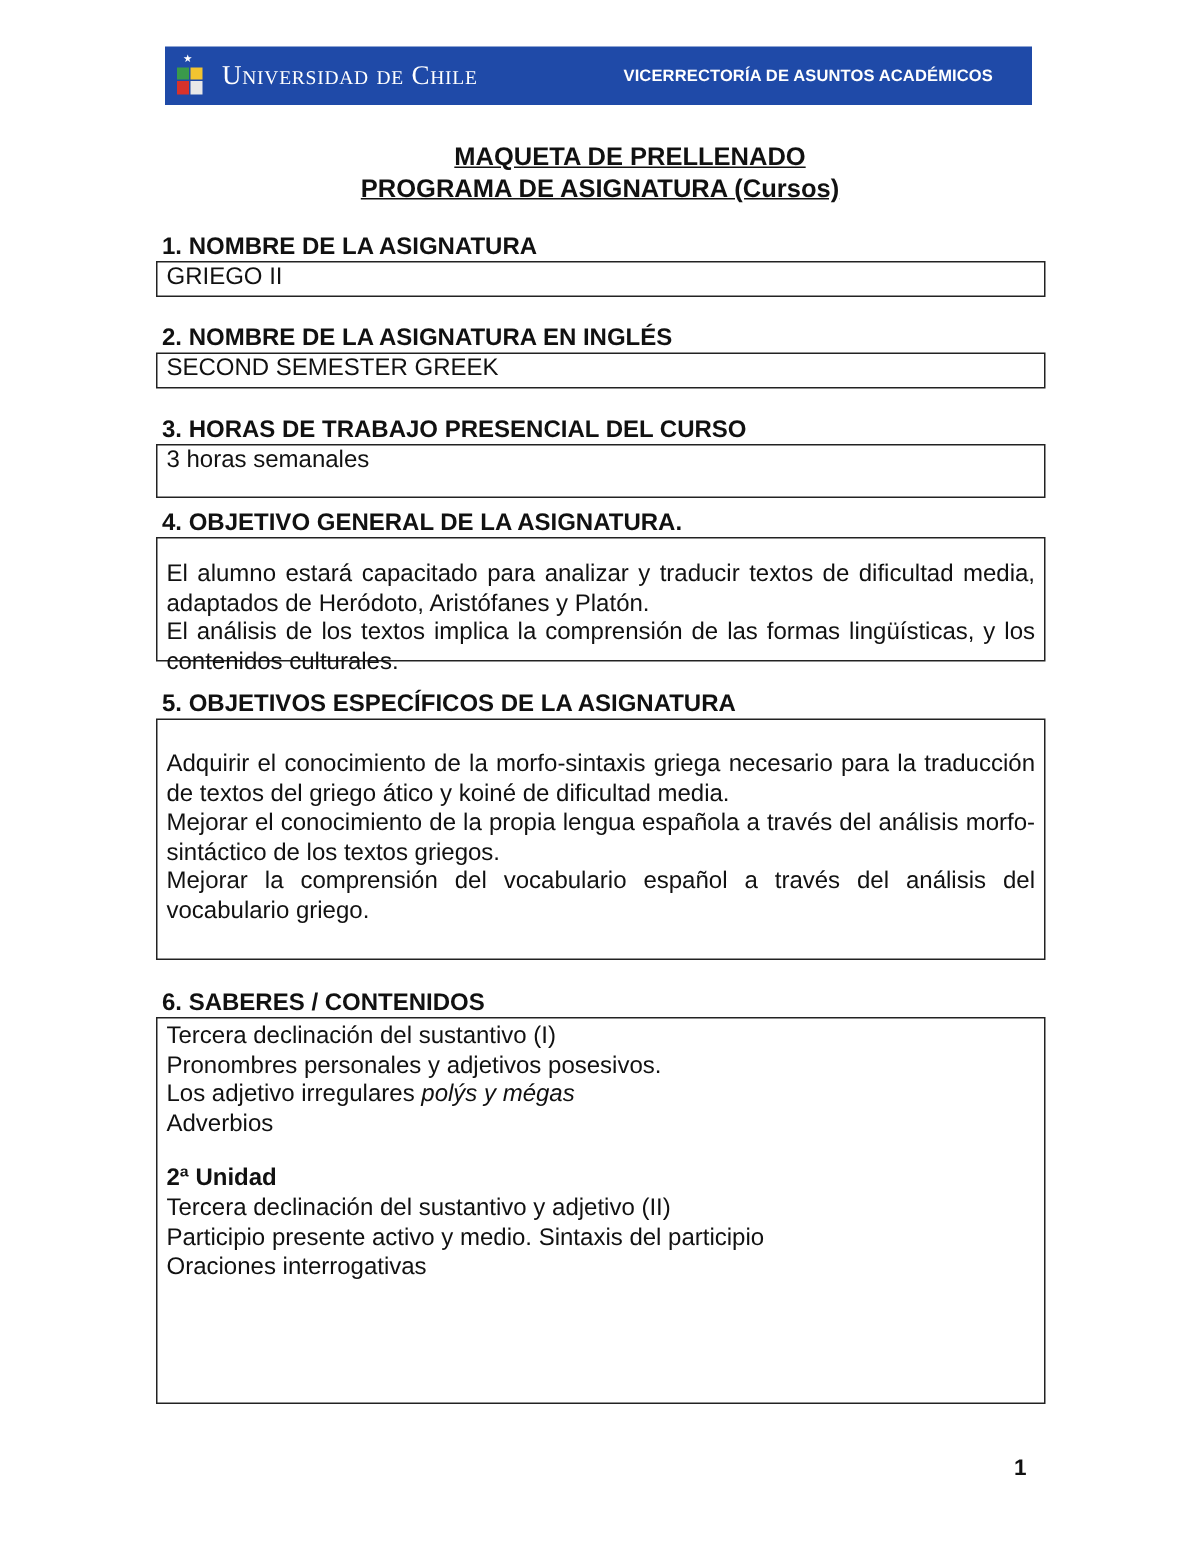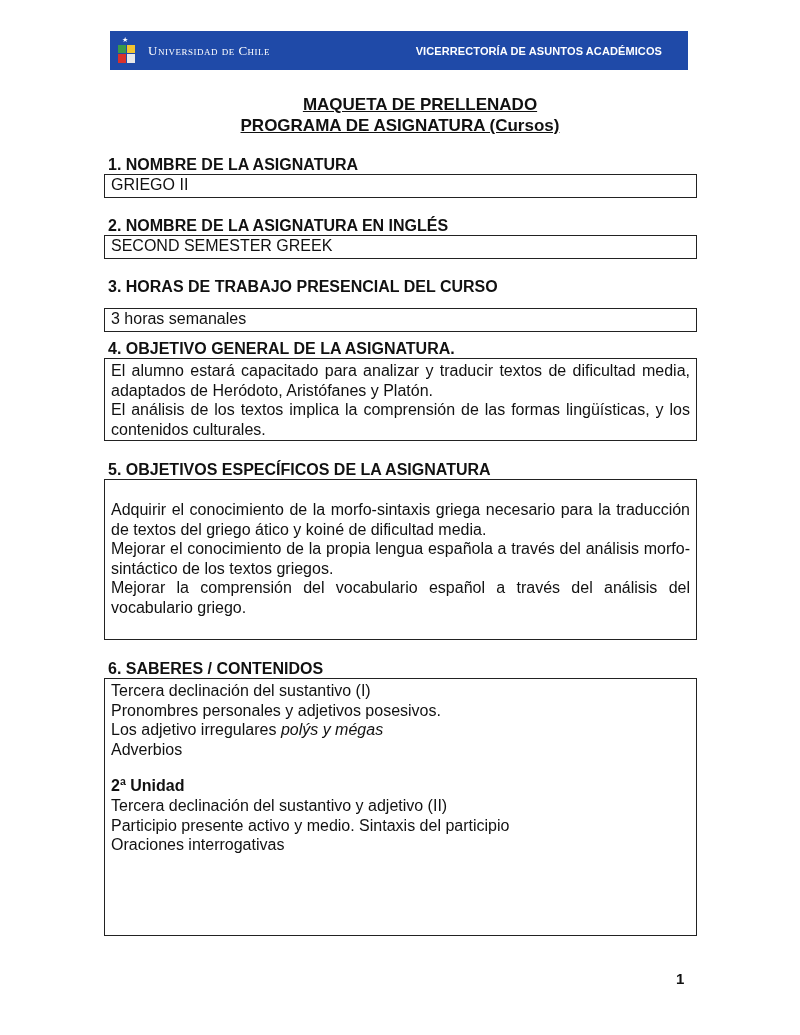--- a/index.html
+++ b/index.html
@@ -46,21 +46,21 @@
       font-size: 7px;
       line-height: 7px;
     }
     .crest .q1 { position: absolute; left: 2px; top: 9px; width: 8px; height: 8px; background: #3a9a4a; }
     .crest .q2 { position: absolute; left: 11px; top: 9px; width: 8px; height: 8px; background: #f2c430; }
     .crest .q3 { position: absolute; left: 2px; top: 18px; width: 8px; height: 9px; background: #d8322c; }
     .crest .q4 { position: absolute; left: 11px; top: 18px; width: 8px; height: 9px; background: #e8e8e8; }
     .uni-name {
       color: #ffffff;
       font-family: "Liberation Serif", serif;
-      font-size: 13px;
+      font-size: 18px;
       letter-spacing: 0.5px;
       font-variant: small-caps;
     }
     .vice {
       color: #ffffff;
       font-size: 11px;
       font-weight: bold;
       letter-spacing: 0.1px;
     }
     .title {
@@ -139,26 +139,26 @@
 <div class="box" style="top:174px;height:24px;">
   <p>GRIEGO II</p>
 </div>
 
 <div class="section-heading" style="top:216px;">2. NOMBRE DE LA ASIGNATURA EN INGLÉS</div>
 <div class="box" style="top:235px;height:24px;">
   <p>SECOND SEMESTER GREEK</p>
 </div>
 
 <div class="section-heading" style="top:277px;">3. HORAS DE TRABAJO PRESENCIAL DEL CURSO</div>
-<div class="box" style="top:296px;height:24px;margin-top:12px;">
+<div class="box" style="top:296px;height:36px;">
   <p>3 horas semanales</p>
 </div>
 
 <div class="section-heading" style="top:339px;">4. OBJETIVO GENERAL DE LA ASIGNATURA.</div>
-<div class="box justify" style="top:358px;height:83px;padding-top:2px;">
+<div class="box justify" style="top:358px;height:83px;padding-top:14px;">
   <p>El alumno estará capacitado para analizar y traducir textos de dificultad media, adaptados de Heródoto, Aristófanes y Platón.</p>
   <p>El análisis de los textos implica la comprensión de las formas lingüísticas, y los contenidos culturales.</p>
 </div>
 
 <div class="section-heading" style="top:460px;">5. OBJETIVOS ESPECÍFICOS DE LA ASIGNATURA</div>
 <div class="box justify" style="top:479px;height:161px;padding-top:20px;">
   <p>Adquirir el conocimiento de la morfo-sintaxis griega necesario para la traducción de textos del griego ático y koiné de dificultad media.</p>
   <p>Mejorar el conocimiento de la propia lengua española a través del análisis morfo-sintáctico de los textos griegos.</p>
   <p>Mejorar la comprensión del vocabulario español a través del análisis del vocabulario griego.</p>
 </div>

